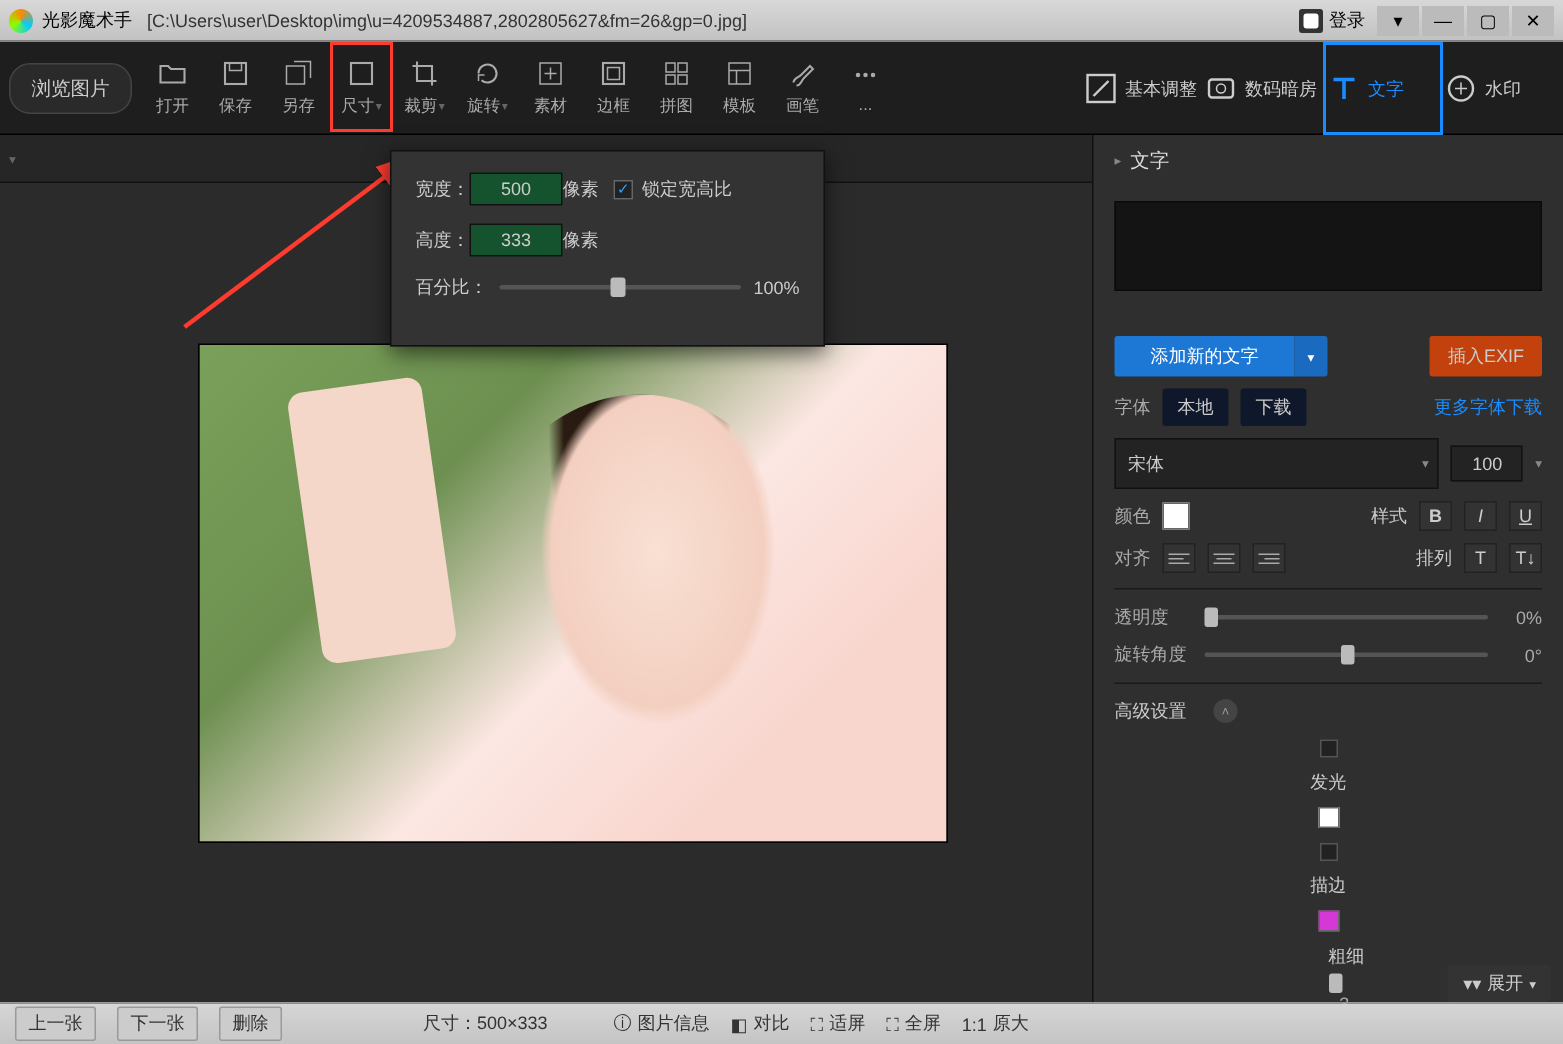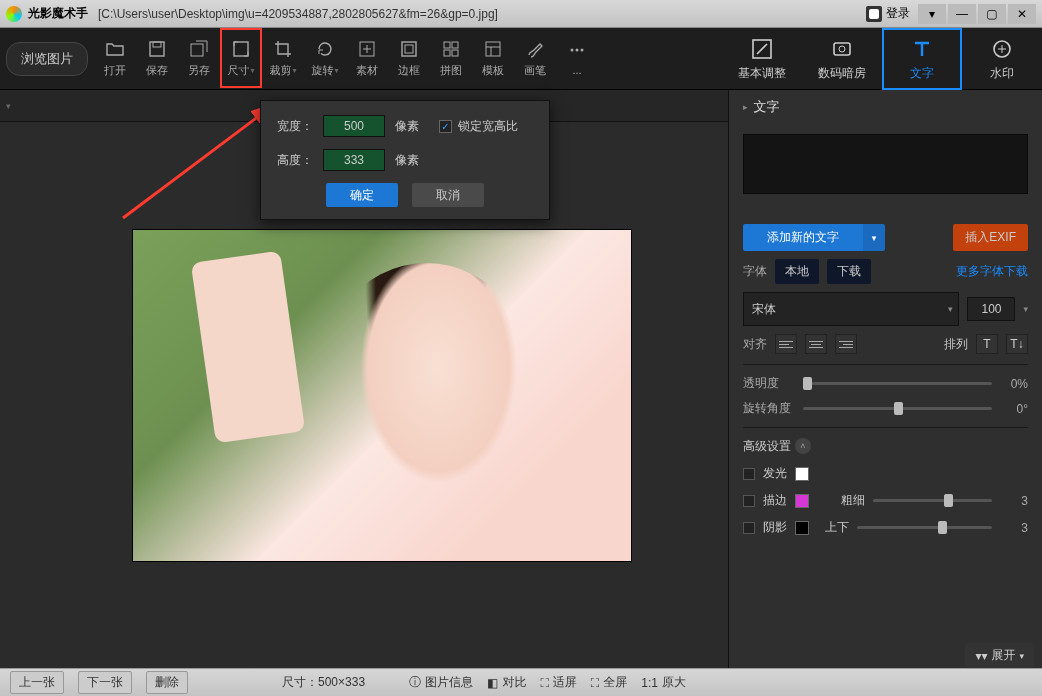--- a/index.html
+++ b/index.html
@@ -1,46 +1,46 @@
 <!DOCTYPE html>
 <html><head>
 <meta charset="utf-8">
 <style>
 * { margin: 0; padding: 0; box-sizing: border-box; font-family: "Microsoft YaHei", sans-serif; user-select: none; }
 body { width: 1042px; height: 696px; background: #2b2b2b; overflow: hidden; position: relative; }
 .titlebar { height: 28px; background: linear-gradient(#d8d8d8,#c2c2c2); display: flex; align-items: center; padding: 0 6px; font-size: 12px; color: #000; border-bottom: 1px solid #888; }
 .titlebar .logo { width: 16px; height: 16px; border-radius: 50%; background: conic-gradient(#f80,#0cf,#8f0,#f80); margin-right: 6px; }
-.titlebar .apptitle { font-weight: 700; margin-right: 10px; white-space: nowrap; }
+.titlebar .apptitle { font-weight: 400; margin-right: 10px; white-space: nowrap; }
 .titlebar .path { color: #333; flex: 1; white-space: nowrap; overflow: hidden; }
 .titlebar .right { display: flex; align-items: center; gap: 2px; }
 .titlebar .sysbtn { width: 28px; height: 20px; background: #bbb; display: flex; align-items: center; justify-content: center; font-size: 12px; }
 .titlebar .login { display:flex; align-items:center; gap:4px; margin-right:6px; font-size:12px;}
 .titlebar .login .av{width:16px;height:16px;background:#333;border-radius:2px;position:relative;}
 .titlebar .login .av::after{content:"";position:absolute;inset:3px;background:#fff;border-radius:2px;}
 .toolbar { height: 62px; background: #1e1e1e; display: flex; border-bottom: 1px solid #000; }
 .tool-left { display: flex; align-items: center; padding: 0 6px; gap:4px;}
 .browse-btn { padding: 7px 14px; background:#2a2a2a; border-radius: 14px; color:#ccc; font-size:13px; border:1px solid #444;}
 .tool-item { width: 42px; height: 60px; display: flex; flex-direction: column; align-items: center; justify-content: center; color:#aaa; font-size:11px; gap:4px;}
 .tool-item.highlight { border:2px solid #ff3b30; }
 .tool-item .ic { width:20px; height:20px; display:flex; align-items:center; justify-content:center;}
 .tool-item .drop{font-size:8px;color:#666;margin-left:1px;}
 .tool-item .labwrap{display:flex;align-items:center;}
 .tool-right { margin-left:auto; display:flex; }
-.tab { width:80px; height:62px; display:flex; flex-direction:column; align-items:center; justify-content:center; color:#ccc; font-size:12px; gap:4px;}
+.tab { width:80px; height:62px; display:flex; flex-direction:row; align-items:center; color:#ccc; font-size:12px; gap:4px;}
 .tab.active { border:2px solid #1a8cff; color:#1a8cff;}
 .subbar{height:32px;background:#262626;border-bottom:1px solid #111;display:flex;align-items:center;padding:0 6px;color:#888;font-size:12px;}
 .subbar .spacer{flex:1;}
 .subbar .act{display:flex;align-items:center;gap:4px;margin-left:14px;color:#aaa;}
 .subbar .act.dis{color:#555;}
 .canvas-area{position:absolute;left:6px;top:122px;right:320px;bottom:34px;background:#2b2b2b;overflow:hidden;}
 .img-placeholder{position:absolute;left:126px;top:107px;width:500px;height:333px;background:linear-gradient(135deg,#7aa05a 0%,#6d9050 30%,#fce7e2 55%,#f8d5cd 80%);border:1px solid #000;overflow:hidden;}
 .img-placeholder::before{content:"";position:absolute;left:35%;top:10%;width:48%;height:90%;background:radial-gradient(ellipse at 55% 35%,#f8e0d3 0%,#f3cfc0 38%,transparent 42%),radial-gradient(ellipse at 50% 8%,#1a120c 0%,#2b1c12 30%,transparent 36%);border-radius:50% 50% 40% 40%;}
 .img-placeholder::after{content:"";position:absolute;left:14%;top:8%;width:18%;height:55%;background:#f4d7c9;border-radius:10px;transform:rotate(-8deg);}
 .dim-popup{position:absolute;left:260px;top:100px;width:290px;background:#333;border:1px solid #111;box-shadow:0 4px 14px rgba(0,0,0,.6);padding:14px 16px 12px;color:#ccc;font-size:12px;}
-.dim-row{display:flex;align-items:center;gap:10px;margin-bottom:12px;}
+.dim-row{display:flex;align-items:center;margin-bottom:12px;}
 .dim-row input{width:62px;height:22px;background:#14532d;border:1px solid #111;color:#ccc;text-align:center;font-size:12px;}
 .dim-check{display:flex;align-items:center;gap:6px;}
 .dim-check .cb{width:13px;height:13px;background:#222;border:1px solid #666;display:flex;align-items:center;justify-content:center;color:#31a3ff;font-size:10px;}
 .dim-slider{display:flex;align-items:center;gap:8px;margin-top:4px;margin-bottom:18px;}
 .dim-slider .track{flex:1;height:3px;background:#555;border-radius:2px;position:relative;}
 .dim-slider .thumb{position:absolute;top:-5px;left:46%;width:10px;height:13px;background:#bbb;border-radius:2px;}
 .dim-btns{display:flex;justify-content:center;gap:14px;}
 .dim-btns .b{width:72px;height:24px;display:flex;align-items:center;justify-content:center;font-size:12px;border-radius:2px;}
 .b.ok{background:#1d77d4;color:#fff;}
 .b.cancel{background:#4a4a4a;color:#ccc;}
@@ -63,23 +63,23 @@
 .swatch{width:18px;height:18px;border:1px solid #666;}
 .stylebtn{width:22px;height:20px;background:#333;border:1px solid #222;display:flex;align-items:center;justify-content:center;font-size:12px;}
 .stylebtn.under{text-decoration:underline;}
 .alignbtn{width:22px;height:20px;background:#333;border:1px solid #222;display:flex;flex-direction:column;justify-content:center;gap:2px;padding:3px;}
 .alignbtn span{height:1px;background:#aaa;}
 .label{color:#aaa;width:52px;}
 .slider{flex:1;height:3px;background:#555;border-radius:2px;position:relative;}
 .slider .th{position:absolute;top:-5px;width:9px;height:13px;background:#bbb;border-radius:2px;}
 .valtxt{width:28px;text-align:right;color:#aaa;}
 .hr{height:1px;background:#1a1a1a;margin:10px 0;}
-.adv-title{display:flex;align-items:flex-start;gap:4px;margin:6px 0 10px;}
+.adv-title{display:flex;align-items:flex-start;gap:18px;margin:6px 0 10px;}
 .adv-title .circ{width:16px;height:16px;border-radius:50%;background:#444;display:flex;align-items:center;justify-content:center;font-size:9px;color:#999;}
-.checkrow{display:flex;align-items:center;gap:8px;margin:10px 0;}
+.checkrow{display:flex;align-items:center;gap:8px;margin:10px 0;flex-direction:column;}
 .smallcb{width:12px;height:12px;background:#222;border:1px solid #555;}
 .statusbar{position:absolute;left:0;right:0;bottom:0;height:28px;background:linear-gradient(#d6d6d6,#c4c4c4);display:flex;align-items:center;font-size:12px;color:#333;padding:0 10px;gap:14px;border-top:1px solid #999;}
 .statusbar .btn{padding:2px 8px;background:#ccc;border:1px solid #999;border-radius:2px;}
 .statusbar .spacer{flex:1;}
 .statusbar .ic{display:flex;align-items:center;gap:4px;}
 .expand{position:absolute;right:8px;bottom:28px;background:#333;color:#ccc;font-size:12px;padding:4px 10px;border-radius:3px;display:flex;align-items:center;gap:4px;}
 svg{display:block;}
 </style>
 </head>
 <body>
@@ -314,23 +314,26 @@
     <div class="dim-check" style="margin-left:10px;">
       <div class="cb">✓</div>
       <span>锁定宽高比</span>
     </div>
   </div>
   <div class="dim-row">
     <span>高度：</span>
     <input value="333" style="">
     <span>像素</span>
   </div>
-  <div class="dim-btns">
-    <div class="b ok">确定</div>
-    <div class="b cancel">取消</div>
+  <div class="dim-slider">
+    <span>百分比：</span>
+    <div class="track">
+        <div class="thumb"></div>
+      </div>
+    <span>100%</span>
   </div>
 </div>
 
 <div class="side-panel">
   <div class="side-section">
     <div class="sec-title">
         <span class="tri">▸</span>
         <span>文字</span>
       </div>
   </div>
@@ -349,20 +352,32 @@
       <div class="tabbtn">下载</div>
       <span class="morelink">更多字体下载</span>
     </div>
     <div class="row">
       <div class="select">
           <span>宋体</span>
           <span class="dd">▾</span>
         </div>
       <div class="numbox">100</div>
       <span style="font-size:9px;color:#888;">▾</span>
+    </div>
+    <div class="row">
+      <span class="label" style="width:auto;">颜色</span>
+      <div class="swatch" style="background:#fff;"></div>
+      <span style="margin-left:auto;">样式</span>
+      <div class="stylebtn">
+          <b>B</b>
+        </div>
+      <div class="stylebtn">
+          <i>I</i>
+        </div>
+      <div class="stylebtn under">U</div>
     </div>
     <div class="row">
       <span class="label" style="width:auto;">对齐</span>
       <div class="alignbtn">
           <span></span>
           <span style="width:70%;"></span>
           <span></span>
         </div>
       <div class="alignbtn">
           <span></span>

